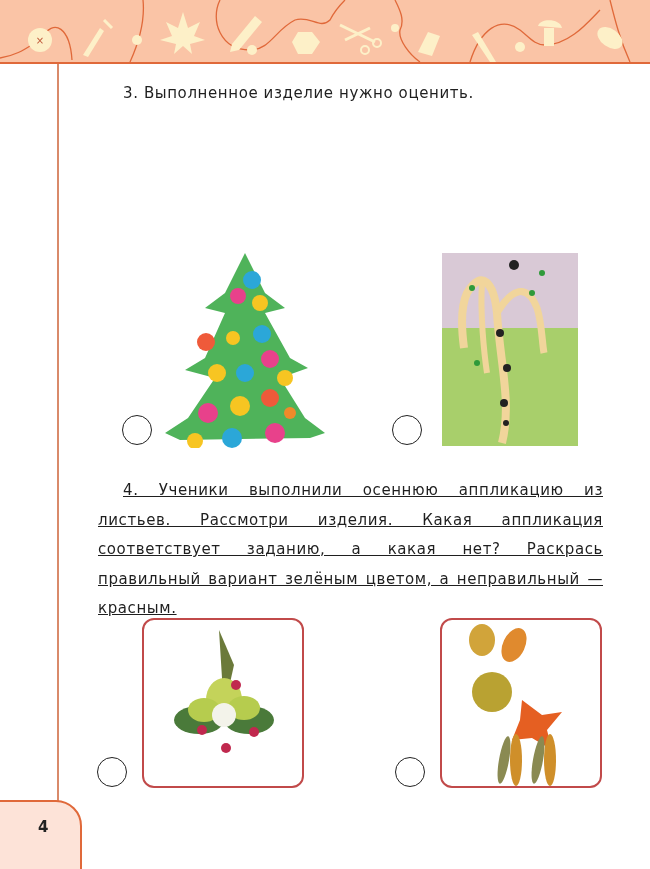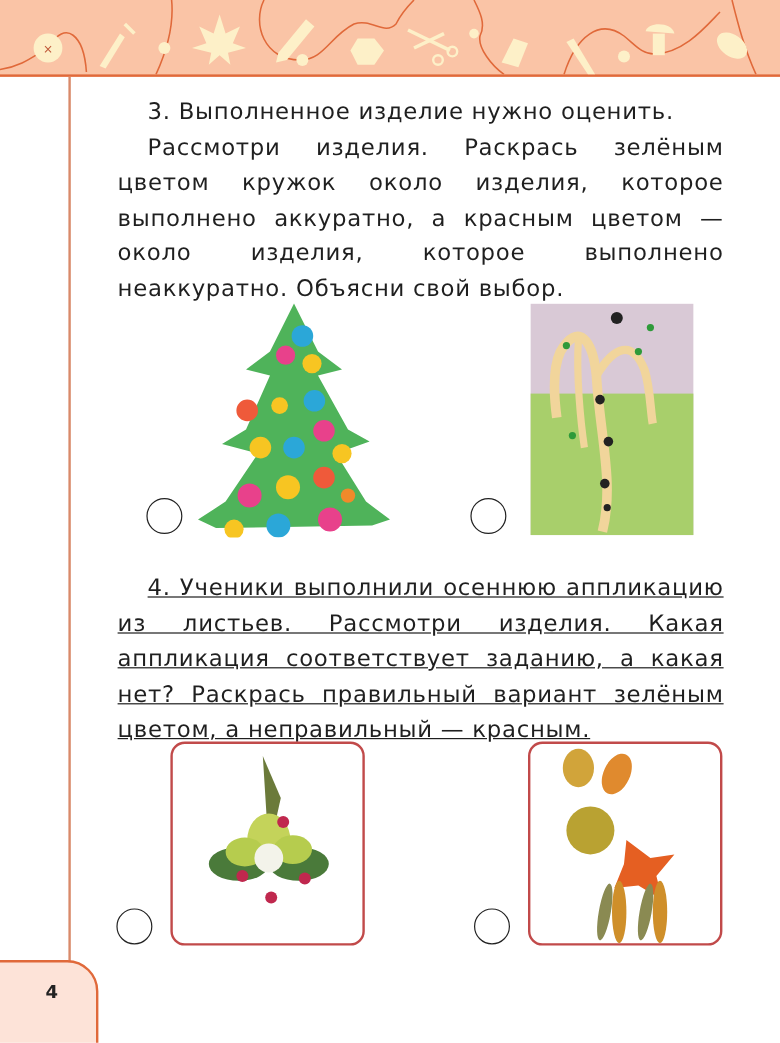--- a/index.html
+++ b/index.html
@@ -4,21 +4,21 @@
 <style>
   html, body { margin:0; padding:0; }
   body { width:650px; height:869px; position:relative; background:#ffffff; overflow:hidden;
          font-family:"DejaVu Sans", sans-serif; color:#1f1f1f; }
   .header { position:absolute; left:0; top:0; width:650px; height:62px; background:#fac4a6; border-bottom:2px solid #e0693a; }
   .header svg { position:absolute; left:0; top:0; }
   .margin-line { position:absolute; left:57px; top:64px; width:2px; height:742px; background:#d98a6a; }
   .page-tab { position:absolute; left:-10px; top:800px; width:88px; height:90px; background:#fde3d8;
               border:2px solid #e0693a; border-radius:0 26px 0 0; }
   .page-num { position:absolute; left:38px; top:818px; font-weight:bold; font-size:15px; color:#222; }
-  .task { position:absolute; left:98px; width:505px; font-size:19px; line-height:29.5px; letter-spacing:0.6px; }
+  .task { position:absolute; left:98px; width:505px; font-size:15px; line-height:29.5px; letter-spacing:0.6px; }
   .task p { margin:0; text-align:justify; text-align-last:left; }
   .task .indent { text-indent:25px; }
   .circle { position:absolute; width:28px; height:28px; border:1.5px solid #222; border-radius:50%; background:#fff; }
   .img { position:absolute; }
   .frame { position:absolute; border:2px solid #c14a4a; border-radius:12px; background:#fff; }
 </style>
 </head>
 <body>
 
 <div class="header">
@@ -65,21 +65,20 @@
     <g>
         <ellipse cx="610" cy="38" rx="14" ry="9" transform="rotate(35 610 38)" fill="#fdf0c8"></ellipse>
       </g>
   </svg>
 </div>
 
 <div class="margin-line"></div>
 
 <div class="task" style="top:79px;">
   <p class="indent">3. Выполненное изделие нужно оценить.</p>
-  <p class="indent">Рассмотри изделия. Раскрась зелёным цветом кружок около изделия, которое выполнено аккуратно, а красным цветом — около изделия, которое выполнено неаккуратно. Объясни свой выбор.</p>
 </div>
 
 <div class="circle" style="left:122px;top:415px;"></div>
 <svg class="img" style="left:160px;top:248px;" width="170" height="200">
   <path d="M85,5 L105,45 L125,60 L105,65 L130,110 L148,120 L120,130 L145,170 L165,185 L150,190 L20,192 L5,185 L28,170 L55,130 L25,122 L45,110 L65,65 L45,60 L65,45 Z" fill="#4fb35a"></path>
   <circle cx="92" cy="32" r="9" fill="#2ba7d8"></circle>
     <circle cx="78" cy="48" r="8" fill="#e8418b"></circle>
     <circle cx="100" cy="55" r="8" fill="#f7c522"></circle>
   <circle cx="46" cy="94" r="9" fill="#ef5a3a"></circle>
     <circle cx="73" cy="90" r="7" fill="#f7c522"></circle>

